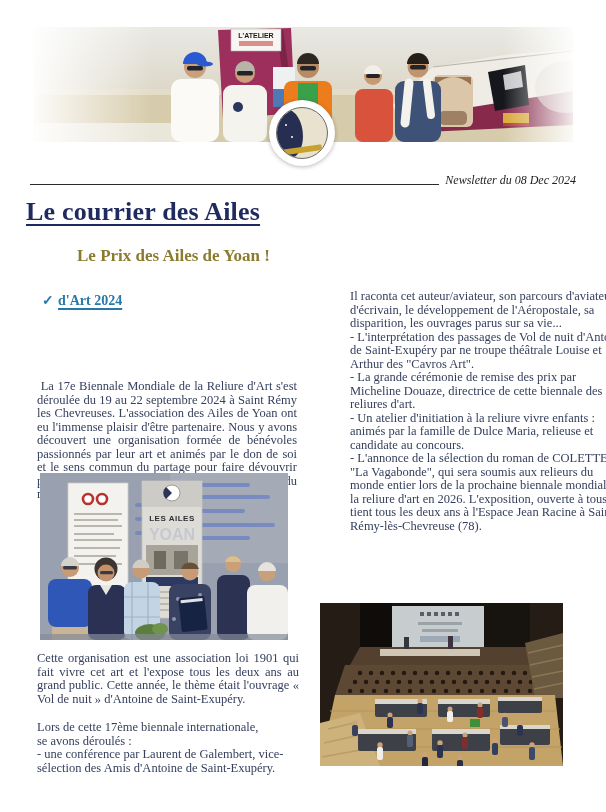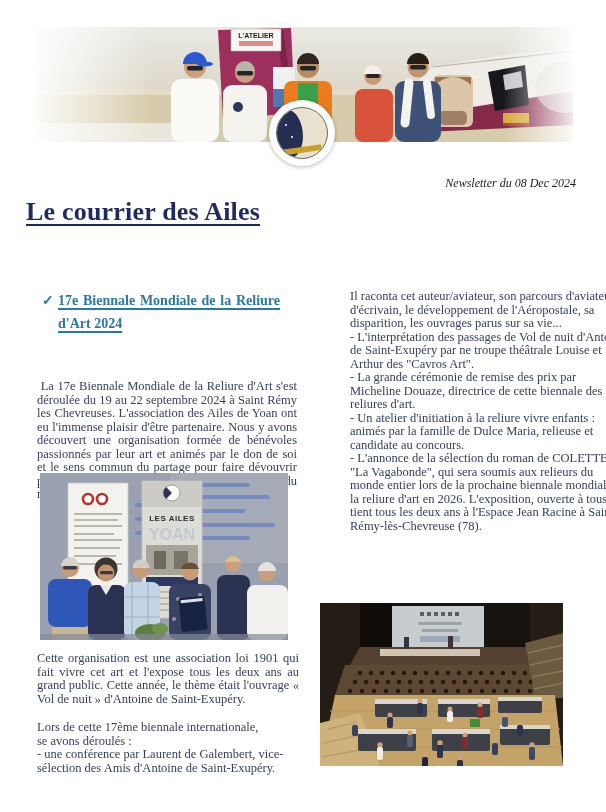--- a/index.html
+++ b/index.html
@@ -24,21 +24,21 @@
   #logo .night {
     position:absolute; left:-6px; top:1px; width:32px; height:50px;
     background:#262e52; border-radius:0 55% 45% 0;
   }
   #logo .star { position:absolute; width:2px; height:2px; border-radius:50%; background:#fff; }
   #logo .gold {
     position:absolute; left:3px; bottom:5px; width:42px; height:6px;
     background:#c9a22e; transform:rotate(-8deg); border-radius:2px;
   }
 
-  #dateline { left:30px; top:172px; width:546px; height:16px; display:flex; align-items:flex-end;flex-direction:column; }
+  #dateline { left:30px; top:172px; width:546px; height:16px; display:flex; align-items:flex-end; }
   #dateline .rule { flex:1; border-bottom:1.2px solid #2b2b2b; margin:0 6px 3px 0; }
   .newsletter-text { font-style:italic; font-size:12px; color:#1c1c1c; white-space:nowrap; }
 
   #title {
     left:26px; top:197px; margin:0; font-size:26px; font-weight:bold; color:#1f2a5e;
     text-decoration:underline; text-decoration-thickness:2px; text-underline-offset:4px;
     letter-spacing:.2px;
   }
   #subtitle { left:77px; top:246px; font-size:17px; font-weight:bold; color:#8a7b2e; }
 
@@ -169,25 +169,25 @@
       <div class="gold"></div>
     </div>
   </div>
 
   <div id="dateline" class="abs">
     <div class="rule"></div>
     <span class="newsletter-text">Newsletter du 08 Dec 2024</span>
   </div>
 
   <h1 id="title" class="abs">Le courrier des Ailes</h1>
+  <div id="subtitle" class="abs">Le Prix des Ailes de Yoan !</div>
 
   <div id="article-heading" class="abs">
     <span class="check">✓</span>
     <div class="heading-lines">
-      <div class="heading-line line1">17e Biennale Mondiale de la Reliure</div>
       <div class="heading-line">d'Art 2024</div>
     </div>
   </div>
 
   <div id="left-para1" class="abs body-text just">&nbsp;La 17e Biennale Mondiale de la Reliure d'Art s'est déroulée du 19 au 22 septembre 2024 à Saint Rémy les Chevreuses. L'association des Ailes de Yoan ont eu l'immense plaisir d'être partenaire. Nous y avons découvert une organisation formée de bénévoles passionnés par leur art et animés par le don de soi et le sens commun du partage pour faire dévouvrir près de 280 travaux de reliures d'artistes venant du monde entier.</div>
 
   <svg id="exhibition-photo" class="abs" width="248" height="167" viewBox="0 0 248 167">
     <rect x="0" y="0" width="248" height="167" fill="#99a0af"></rect>
     <rect x="130" y="0" width="118" height="90" fill="#a9aeba" opacity="0.7"></rect>
 

